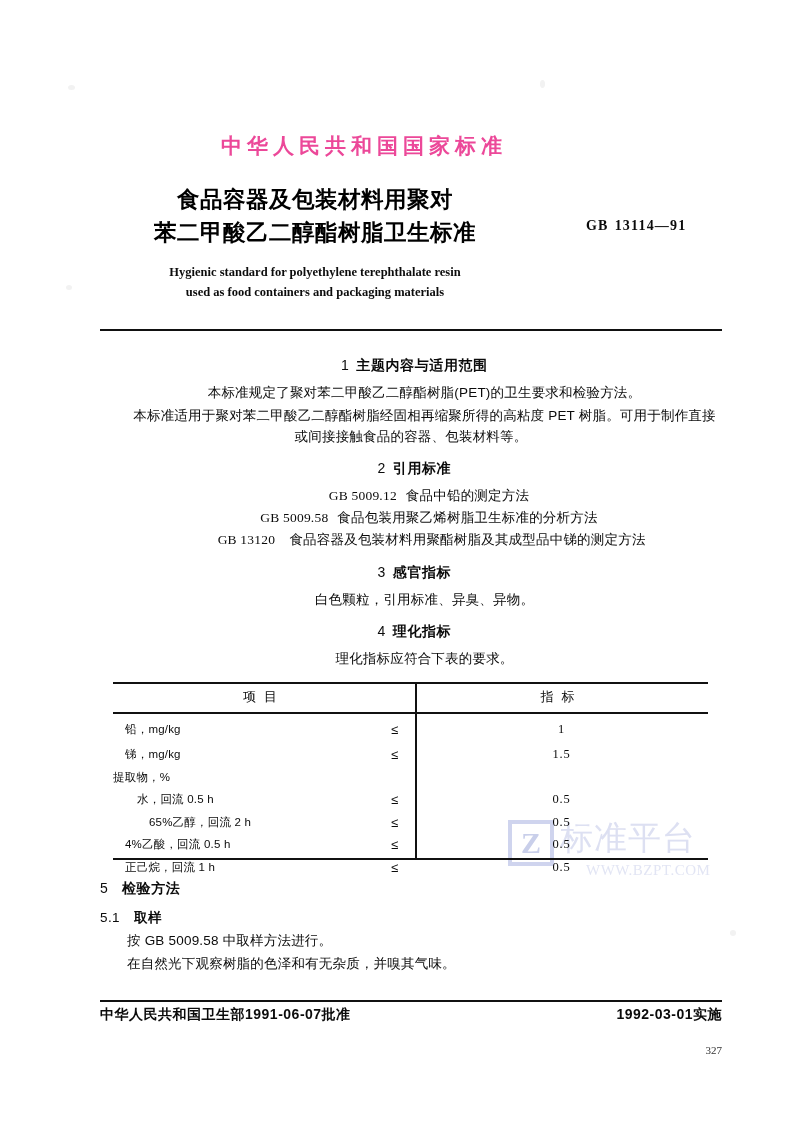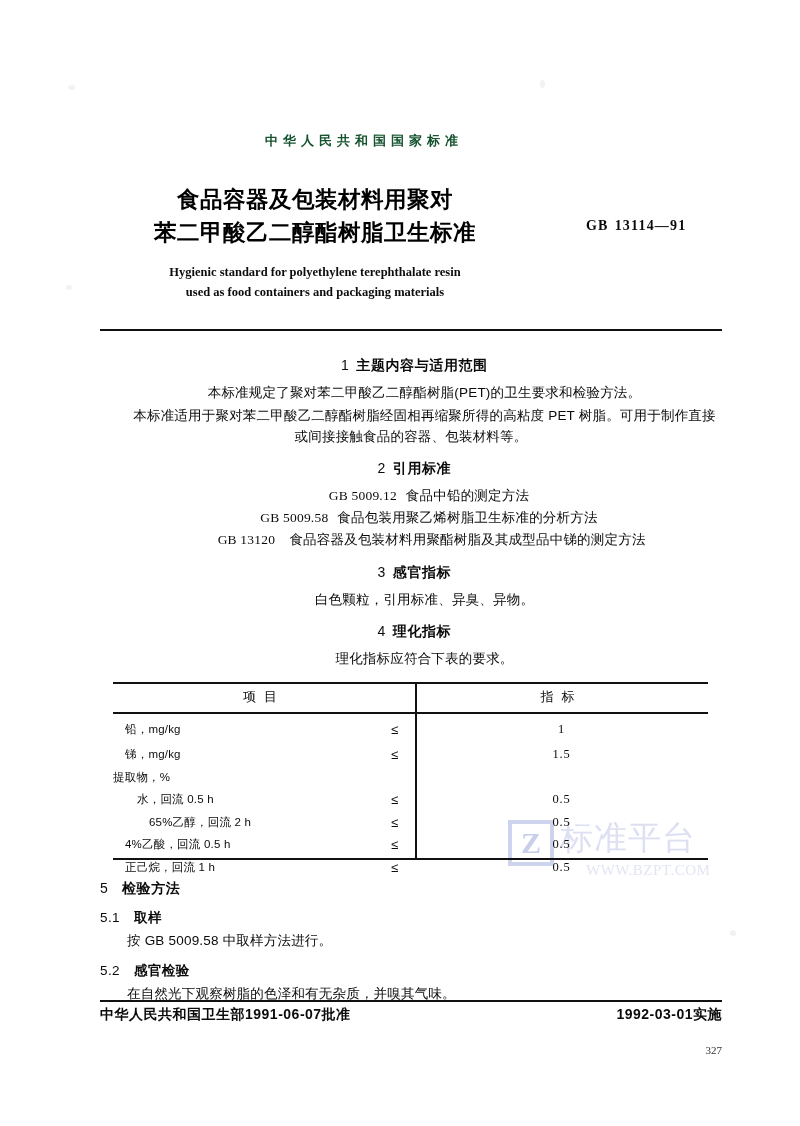--- a/index.html
+++ b/index.html
@@ -67,24 +67,24 @@
     margin-left: 20px;
   }
 
   
   .doc-kind {
     position: absolute;
     left: 0;
     top: 132px;
     width: 728px;
     text-align: center;
-    font-size: 13px;
+    font-size: 21px;
     font-weight: bold;
     letter-spacing: 5px;
-    color: #14532d;
+    color: #ec4899;
   }
   .title-wrap {
     position: absolute;
     left: 100px;
     top: 183px;
     width: 430px;
     text-align: center;
   }
   .title-line {
     font-size: 22.5px;
@@ -418,23 +418,20 @@
   <div class="body2">
     <div class="h1" style="margin-top:0;">
       <span class="num">5</span><span>检验方法</span>
     </div>
 
     <div class="h2">
       <span class="num">5.1</span><span>取样</span>
     </div>
     <div class="p sub">按 GB 5009.58 中取样方法进行。</div>
 
-    <div class="h2">
-      <span class="num">5.2</span><span>感官检验</span>
-    </div>
     <div class="p sub">在自然光下观察树脂的色泽和有无杂质，并嗅其气味。</div>
   </div>
 
   <div class="rule-bot"></div>
   <div class="footer-left">中华人民共和国卫生部1991-06-07批准</div>
   <div class="footer-right">1992-03-01实施</div>
   <div class="page-no">327</div>
 
 </div>
 

